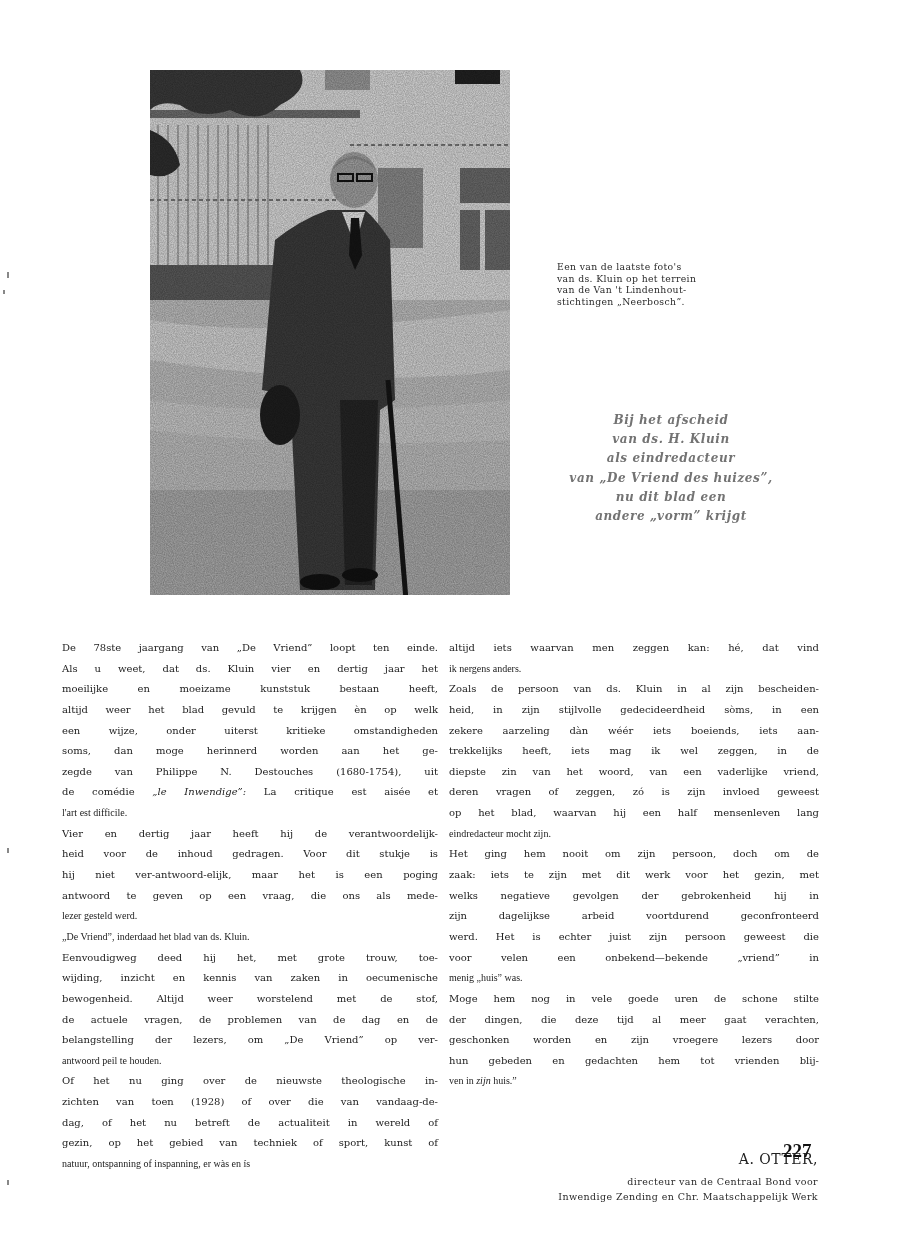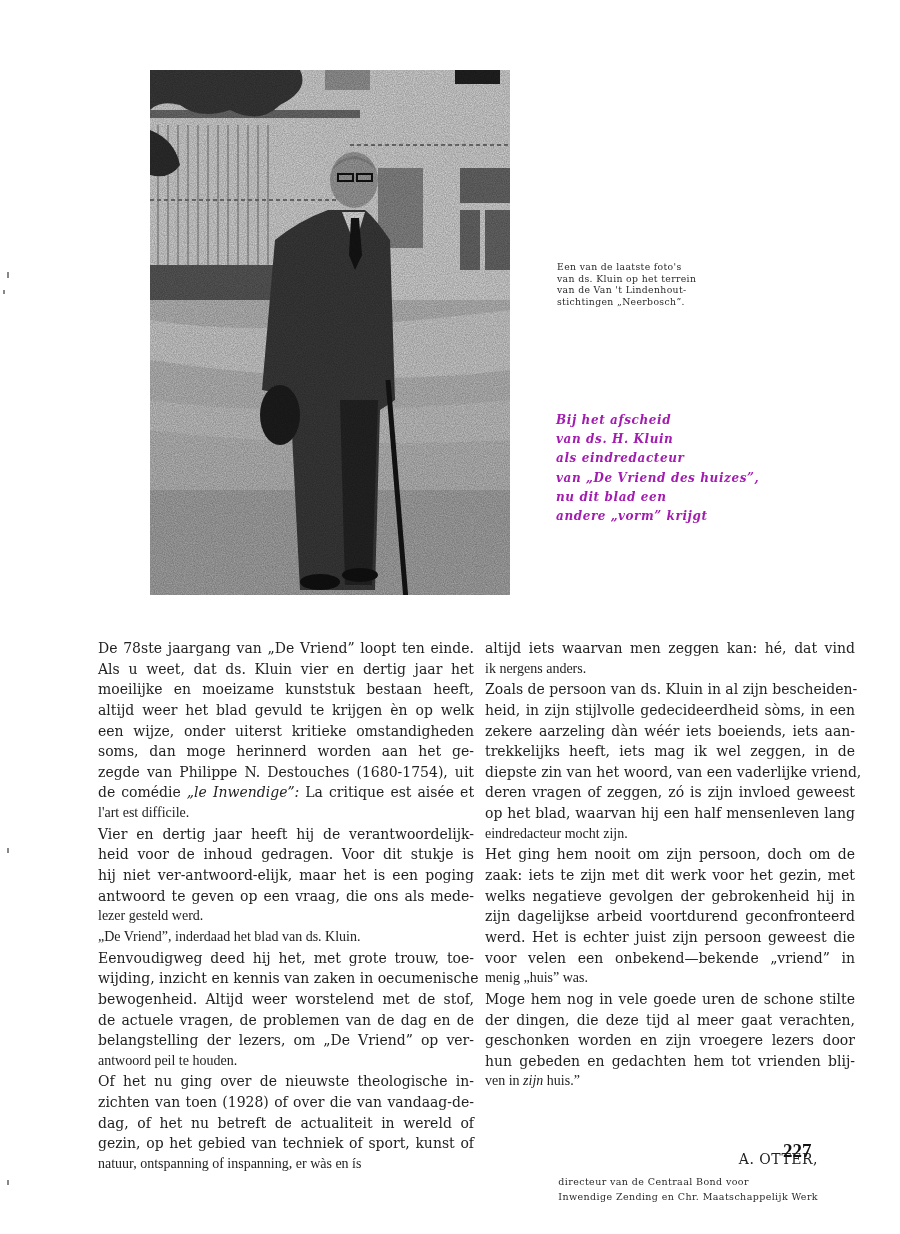--- a/index.html
+++ b/index.html
@@ -6,30 +6,30 @@
   body { width: 900px; height: 1234px; position: relative; overflow: hidden;
          font-family: "DejaVu Serif", serif; color: #1e1e1e; }
   .photo { position: absolute; left: 150px; top: 70px; width: 360px; height: 525px;
            background: #b9b9b9; overflow: hidden; }
   .photo svg { display: block; }
   .caption { position: absolute; left: 557px; top: 261px; width: 230px;
              font-size: 9.3px; line-height: 11.6px; letter-spacing: 0.35px; color: #2a2a2a; }
   .caption div, .subtitle div { white-space: nowrap; }
   .subtitle { position: absolute; left: 556px; top: 411px; width: 230px;
               font-style: italic; font-weight: bold; font-size: 12px; line-height: 19.2px;
-              letter-spacing: 0.6px; color: #a21caf; }
+              letter-spacing: 0.6px; color: #737373; text-align: center; }
   .col { position: absolute; top: 638px; width: 376px;
-         font-size: 14px; line-height: 20.65px; color: #222; margin-left: 36px; }
+         font-size: 10px; line-height: 20.65px; color: #222; }
   .col.left { left: 62px; }
   .col.right { left: 449px; width: 370px; }
   .line { display: block; white-space: nowrap; text-align: justify; text-align-last: justify; height: 20.65px; }
   .line.last { text-align-last: left; font-family: Liberation Serif, serif; }
   .signature { position: absolute; right: 82px; top: 1151px; text-align: right;
                font-size: 14px; letter-spacing: 0.5px; color: #222; }
-  .affil { position: absolute; right: 82px; top: 1175px; text-align: left;
+  .affil { position: absolute; right: 82px; top: 1175px; text-align: right;
            font-size: 9.5px; line-height: 14.5px; letter-spacing: 0.4px; color: #2a2a2a; }
   .affil div { white-space: nowrap; }
   .pagenum { position: absolute; left: 783px; top: 1140px; font-weight: bold;
              font-size: 19px; font-family: "Liberation Serif", serif; color: #111; }
   .mark { position: absolute; width: 2px; background: #888; }
   i { font-style: italic; }
 </style>
 </head>
 <body>
 

